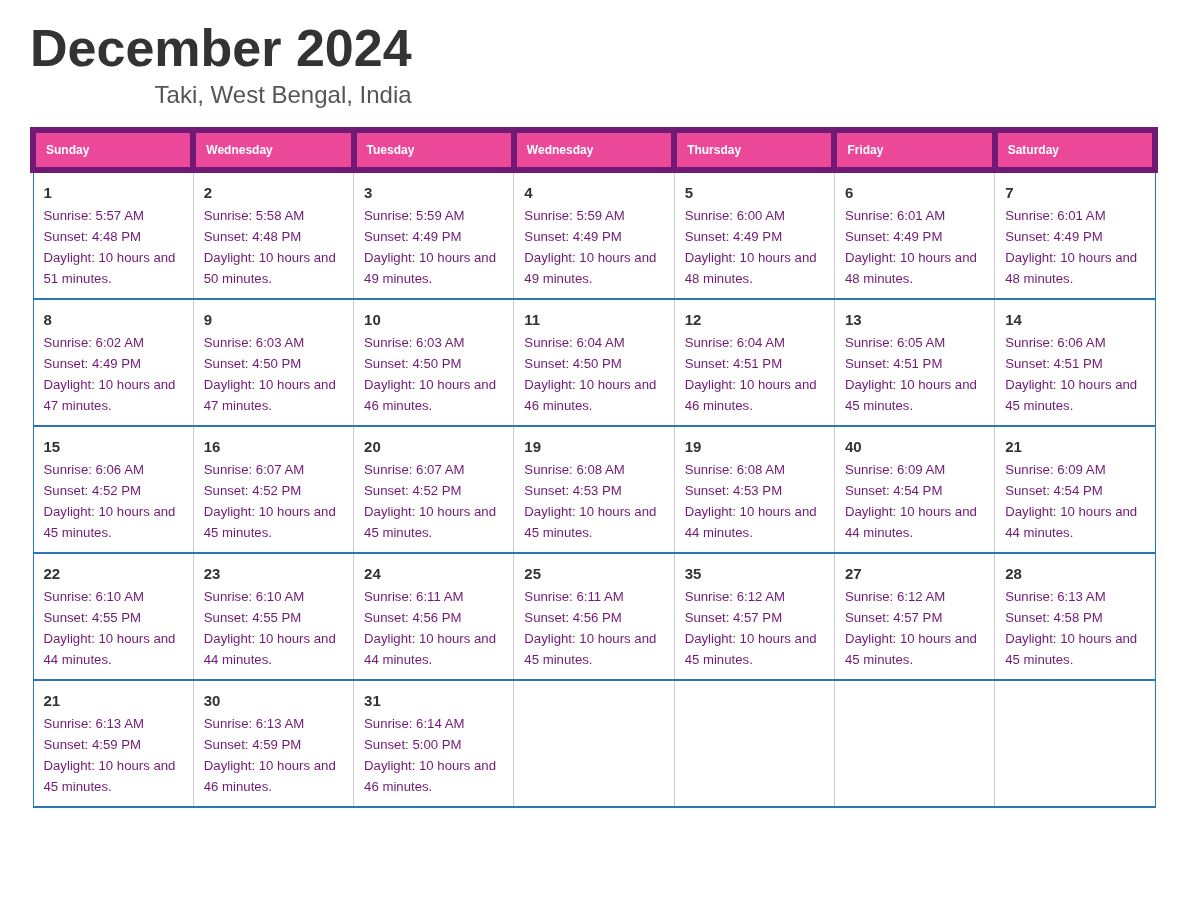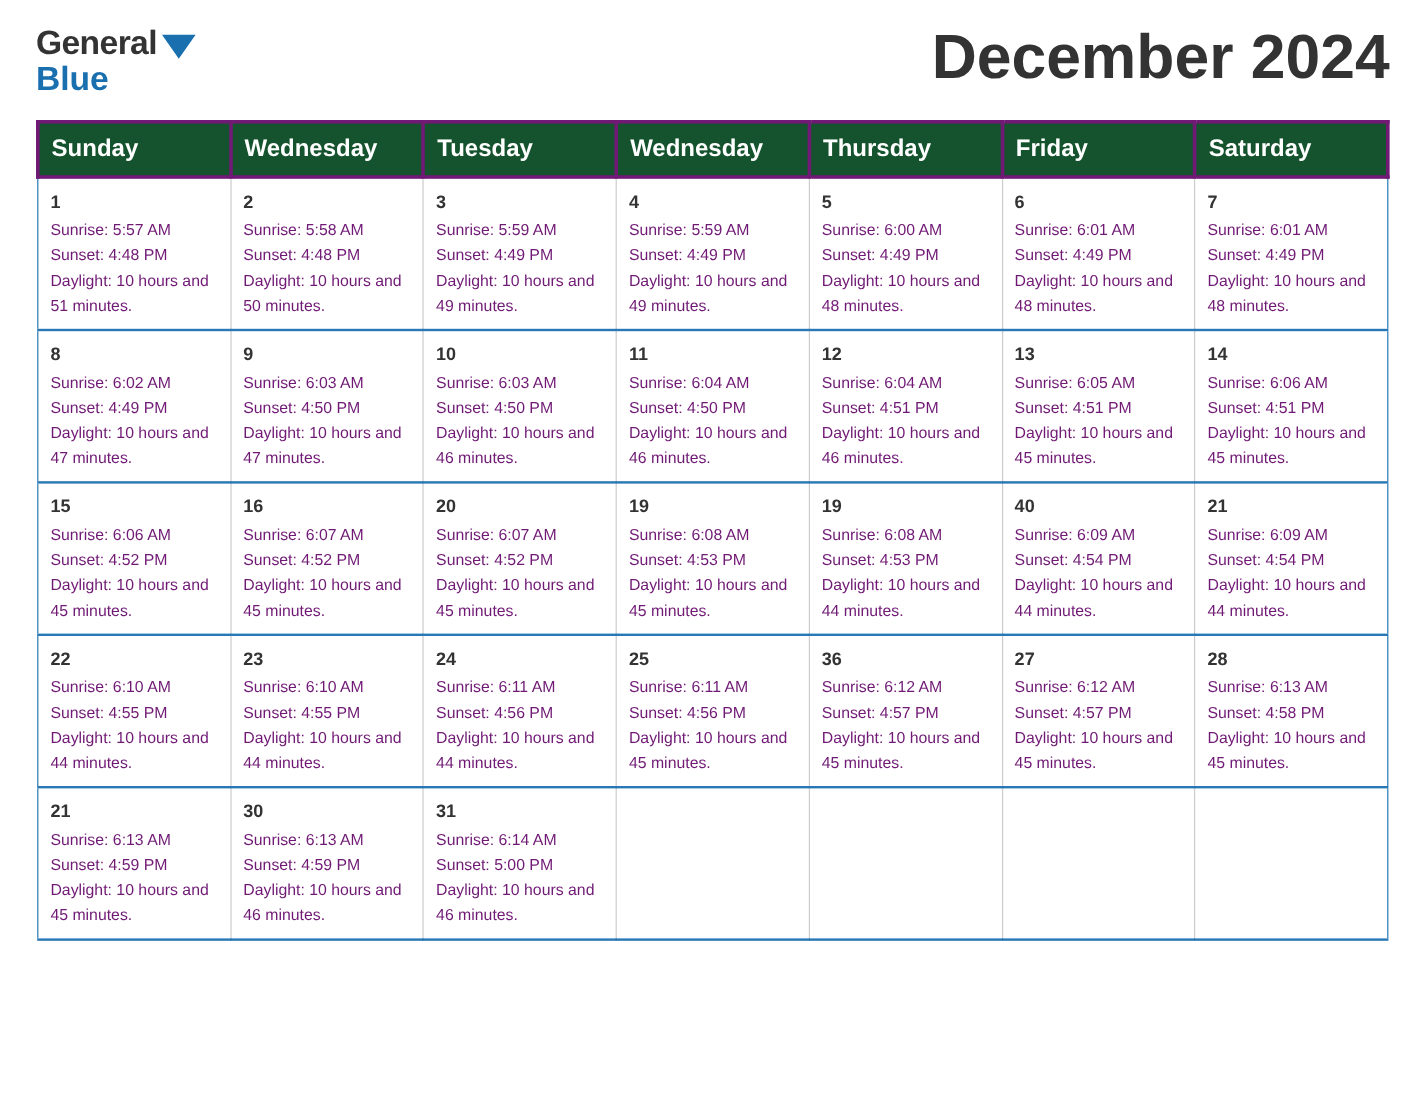--- a/index.html
+++ b/index.html
@@ -60,27 +60,27 @@
       font-size: 24px;
       color: #555;
       margin-top: 4px;
     }
     table {
       width: 100%;
       border-collapse: collapse;
       table-layout: fixed;
     }
     thead tr th {
-      background-color: #14532d;
+      background-color: #ec4899;
       color: #fff;
       padding: 10px 10px;
-      font-size: 20px;
+      font-size: 12px;
       font-weight: bold;
       text-align: left;
-      border: 3px solid #701a75;
+      border: 6px solid #701a75;
     }
     tbody tr {
       border-bottom: 2px solid #2878b5;
     }
     tbody tr td {
       vertical-align: top;
       padding: 8px 10px;
       font-size: 13.5px;
       line-height: 1.55;
       border-right: 1px solid #ccc;
@@ -106,29 +106,23 @@
       line-height: 1.55;
     }
     .empty-cell {
       background: #fff;
     }
   </style>
 </head>
 <body>
 
 <div class="header">
-  <div class="logo">
-    <div class="logo-top">
-      <span class="logo-general">General</span>
-      <div class="logo-arrow"></div>
-    </div>
-    <span class="logo-blue">Blue</span>
-  </div>
   <div class="title-section">
     <div class="month-title">December 2024</div>
+    <div class="location-title">Taki, West Bengal, India</div>
   </div>
 </div>
 
 <table>
   <thead>
     <tr>
     <th>Sunday</th>
         <th>Wednesday</th>
         <th>Tuesday</th>
         <th>Wednesday</th>
@@ -163,21 +157,21 @@
         <td><span class="day-num">19</span><span class="day-info">Sunrise: 6:08 AM<br>Sunset: 4:53 PM<br>Daylight: 10 hours and 45 minutes.</span></td>
         <td><span class="day-num">19</span><span class="day-info">Sunrise: 6:08 AM<br>Sunset: 4:53 PM<br>Daylight: 10 hours and 44 minutes.</span></td>
         <td><span class="day-num">40</span><span class="day-info">Sunrise: 6:09 AM<br>Sunset: 4:54 PM<br>Daylight: 10 hours and 44 minutes.</span></td>
         <td><span class="day-num">21</span><span class="day-info">Sunrise: 6:09 AM<br>Sunset: 4:54 PM<br>Daylight: 10 hours and 44 minutes.</span></td>
       </tr>
       <tr>
         <td><span class="day-num">22</span><span class="day-info">Sunrise: 6:10 AM<br>Sunset: 4:55 PM<br>Daylight: 10 hours and 44 minutes.</span></td>
         <td><span class="day-num">23</span><span class="day-info">Sunrise: 6:10 AM<br>Sunset: 4:55 PM<br>Daylight: 10 hours and 44 minutes.</span></td>
         <td><span class="day-num">24</span><span class="day-info">Sunrise: 6:11 AM<br>Sunset: 4:56 PM<br>Daylight: 10 hours and 44 minutes.</span></td>
         <td><span class="day-num">25</span><span class="day-info">Sunrise: 6:11 AM<br>Sunset: 4:56 PM<br>Daylight: 10 hours and 45 minutes.</span></td>
-        <td><span class="day-num">36</span><span class="day-info">Sunrise: 6:12 AM<br>Sunset: 4:57 PM<br>Daylight: 10 hours and 45 minutes.</span></td>
+        <td><span class="day-num">35</span><span class="day-info">Sunrise: 6:12 AM<br>Sunset: 4:57 PM<br>Daylight: 10 hours and 45 minutes.</span></td>
         <td><span class="day-num">27</span><span class="day-info">Sunrise: 6:12 AM<br>Sunset: 4:57 PM<br>Daylight: 10 hours and 45 minutes.</span></td>
         <td><span class="day-num">28</span><span class="day-info">Sunrise: 6:13 AM<br>Sunset: 4:58 PM<br>Daylight: 10 hours and 45 minutes.</span></td>
       </tr>
       <tr>
         <td><span class="day-num">21</span><span class="day-info">Sunrise: 6:13 AM<br>Sunset: 4:59 PM<br>Daylight: 10 hours and 45 minutes.</span></td>
         <td><span class="day-num">30</span><span class="day-info">Sunrise: 6:13 AM<br>Sunset: 4:59 PM<br>Daylight: 10 hours and 46 minutes.</span></td>
         <td><span class="day-num">31</span><span class="day-info">Sunrise: 6:14 AM<br>Sunset: 5:00 PM<br>Daylight: 10 hours and 46 minutes.</span></td>
         <td class="empty-cell"></td>
         <td class="empty-cell"></td>
         <td class="empty-cell"></td>

